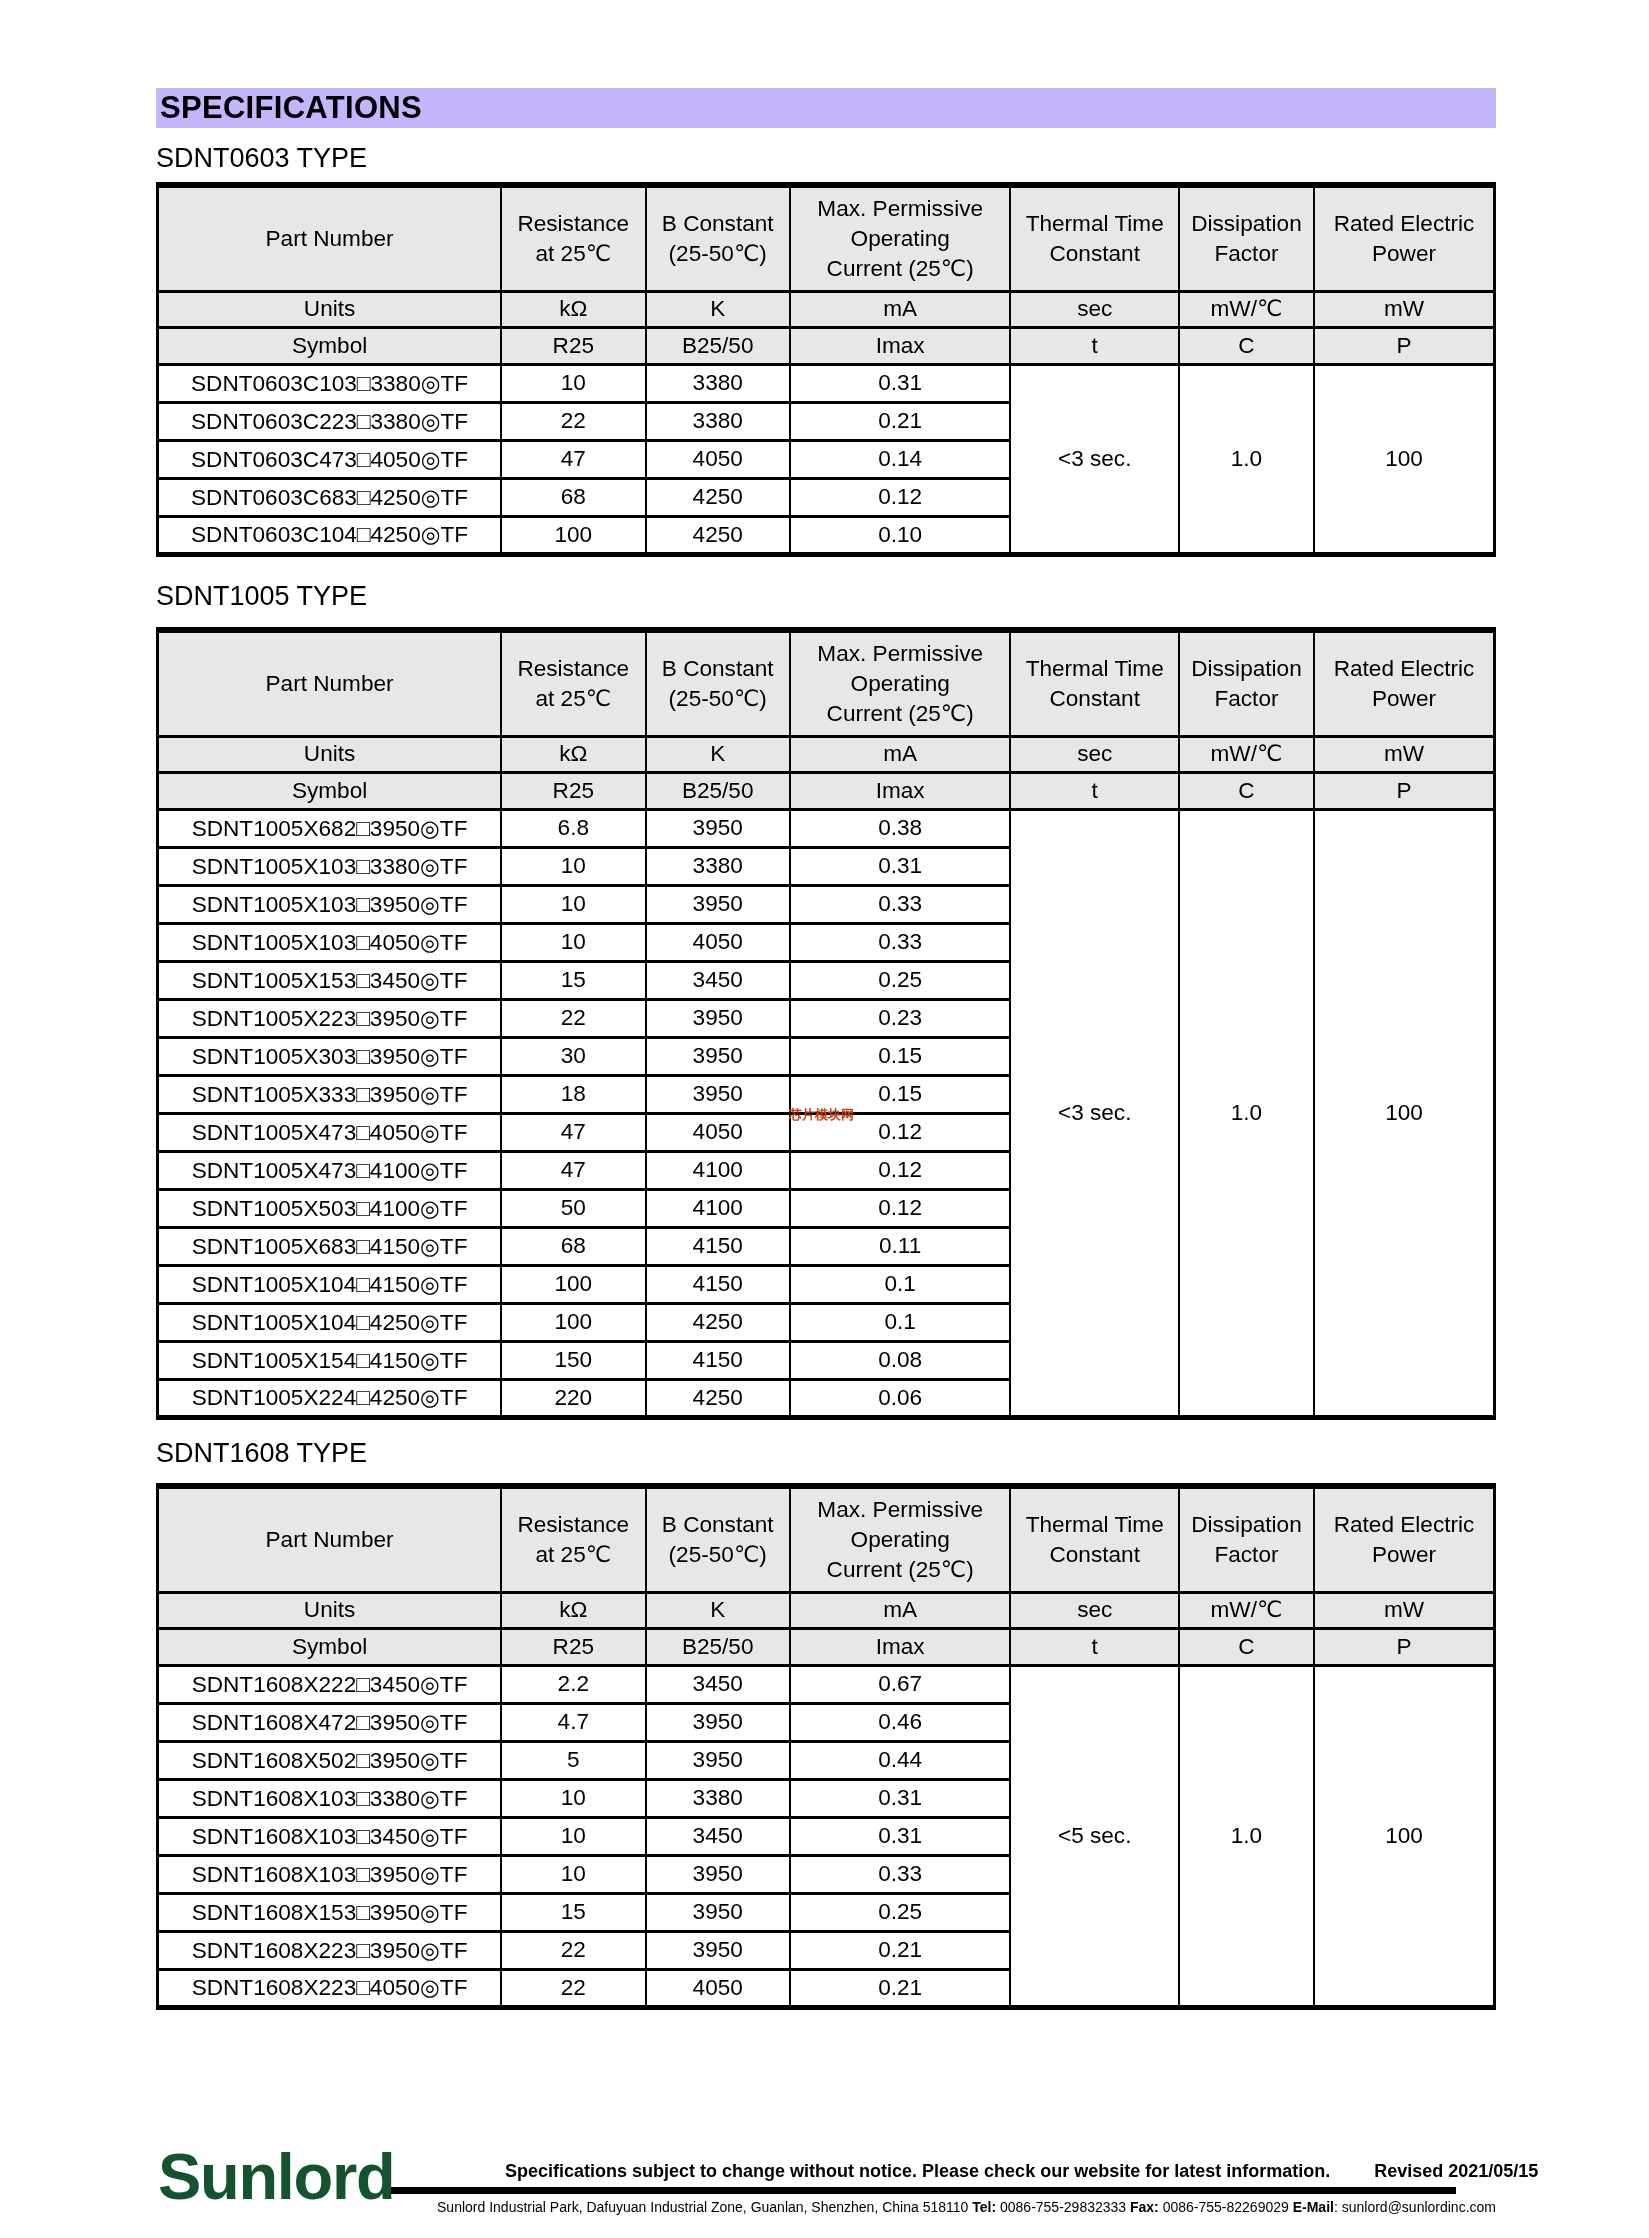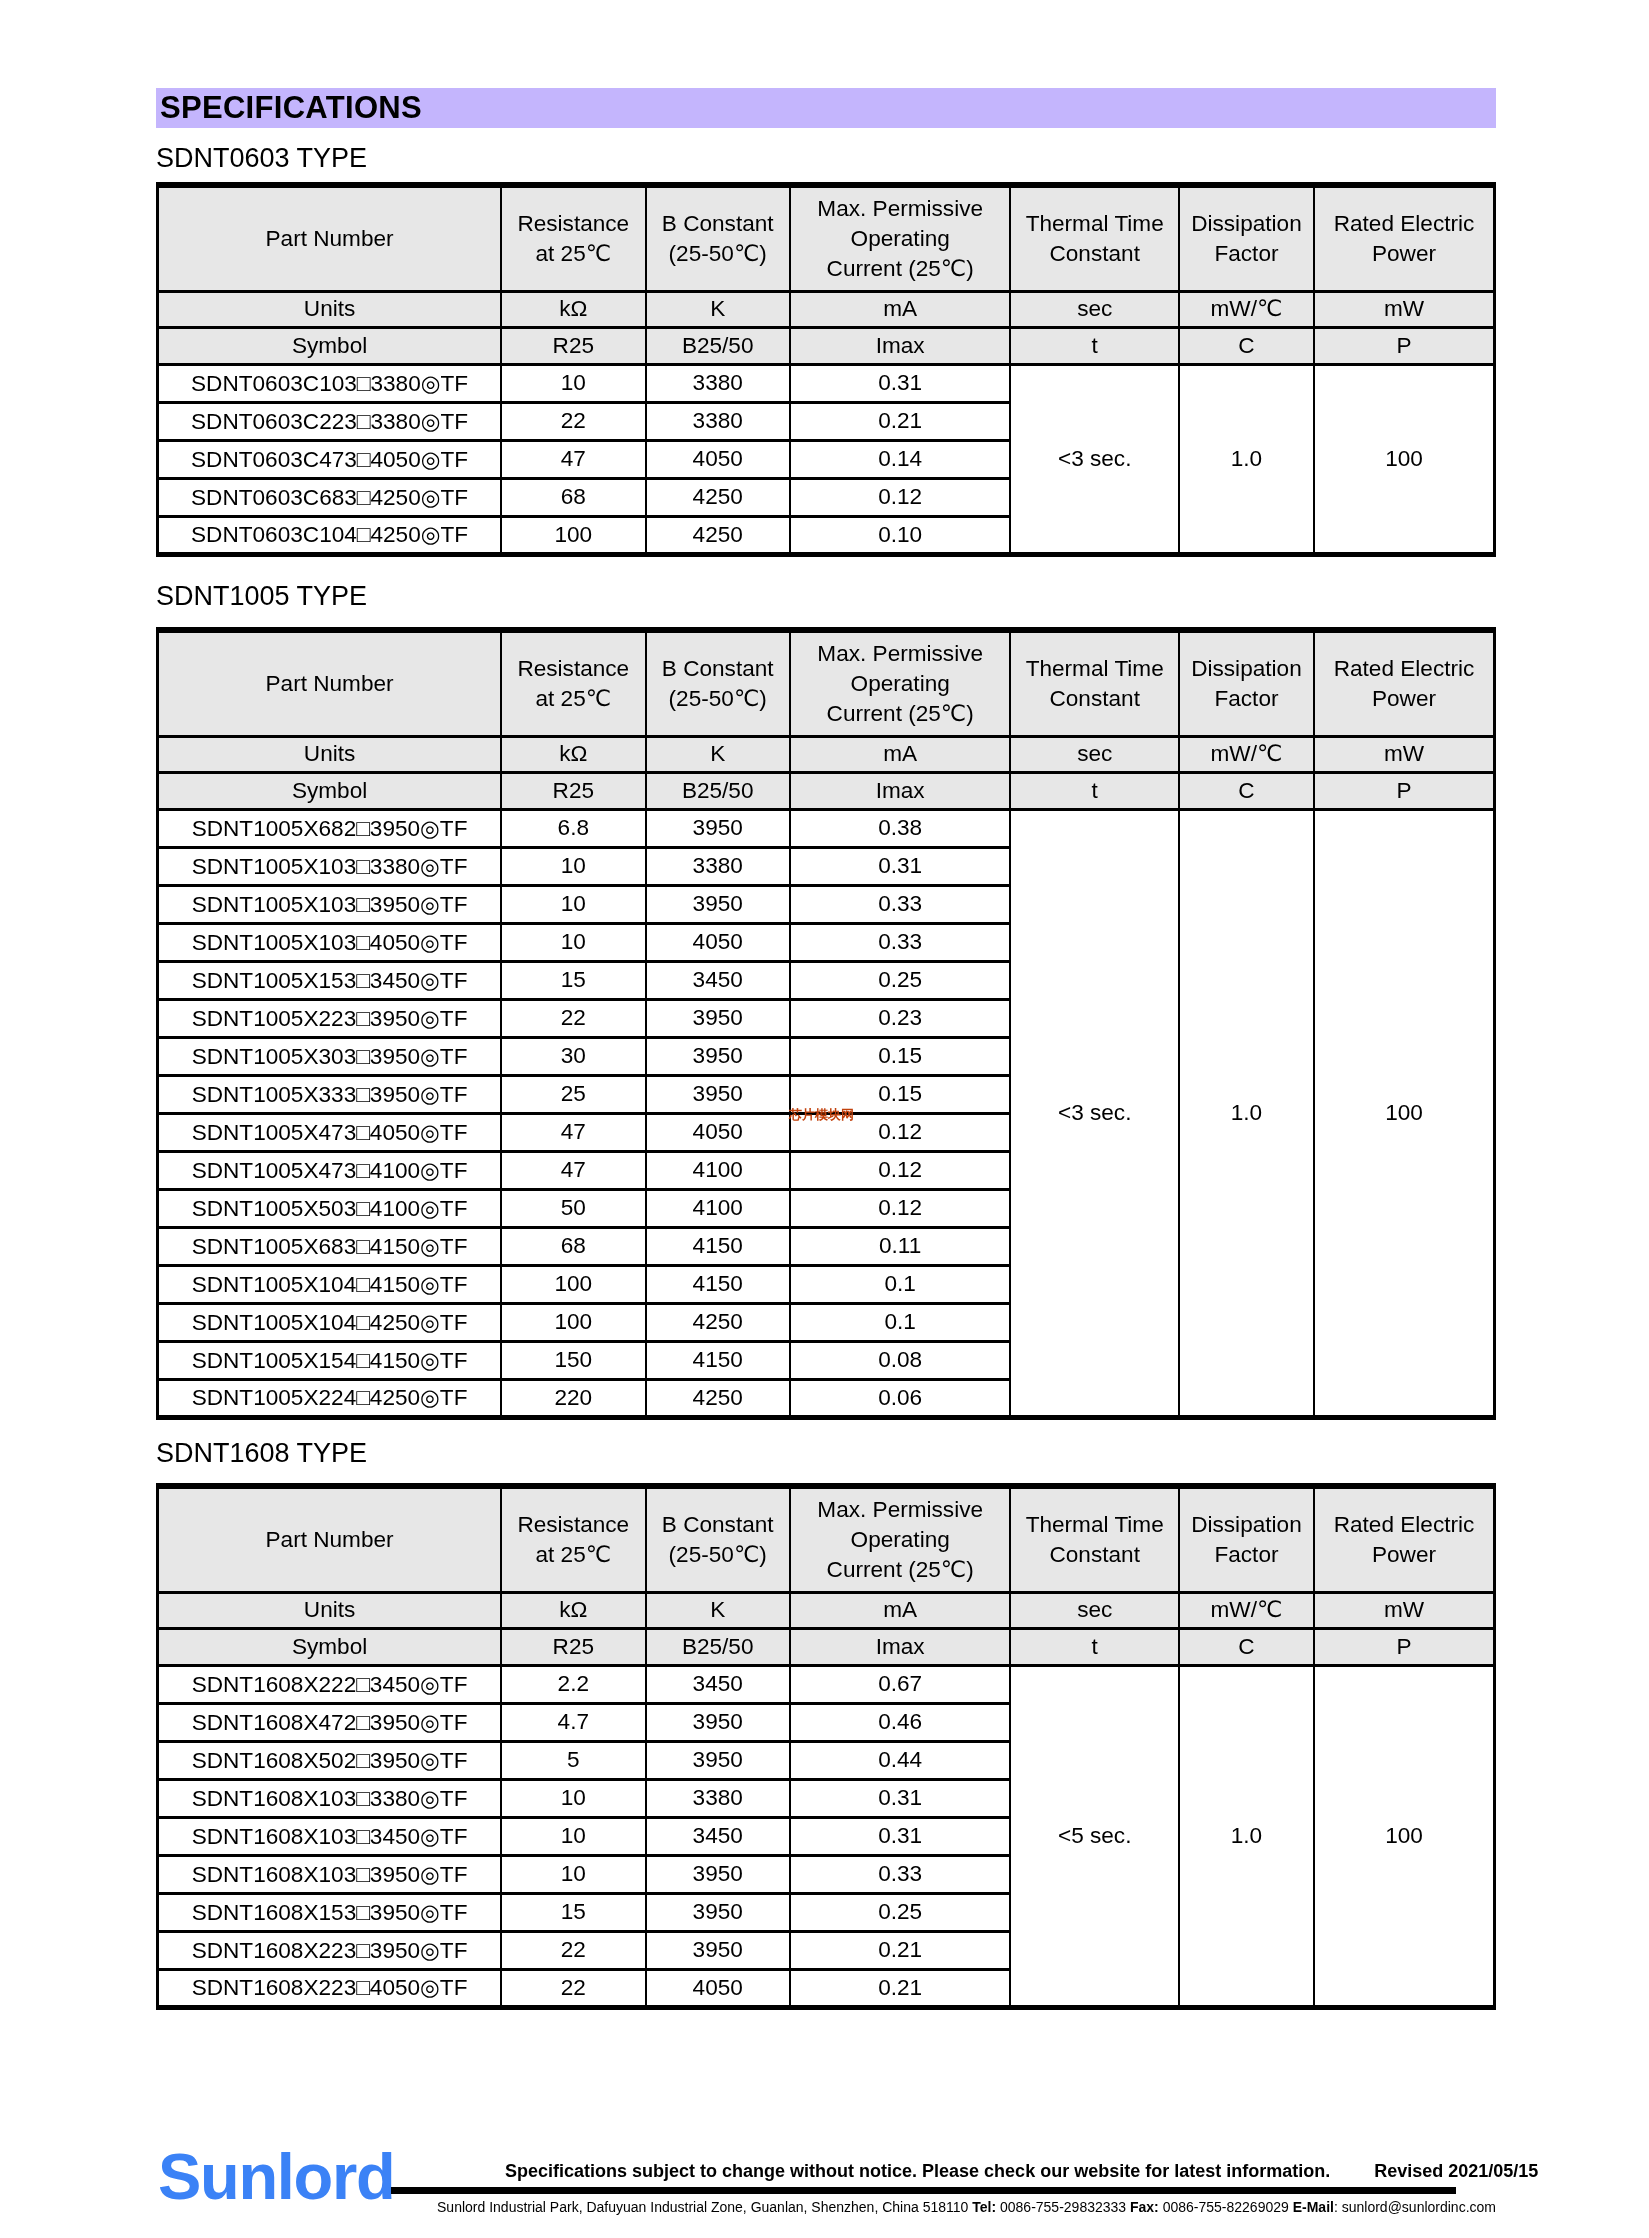--- a/index.html
+++ b/index.html
@@ -226,21 +226,21 @@
         <td>0.23</td>
       </tr>
       <tr>
         <td>SDNT1005X303□3950◎TF</td>
         <td>30</td>
         <td>3950</td>
         <td>0.15</td>
       </tr>
       <tr>
         <td>SDNT1005X333□3950◎TF</td>
-        <td>25</td>
+        <td>18</td>
         <td>3950</td>
         <td>0.15</td>
       </tr>
       <tr>
         <td>SDNT1005X473□4050◎TF</td>
         <td>47</td>
         <td>4050</td>
         <td>0.12</td>
       </tr>
       <tr>
@@ -392,21 +392,21 @@
       </tr>
       <tr>
         <td>SDNT1608X223□4050◎TF</td>
         <td>22</td>
         <td>4050</td>
         <td>0.21</td>
       </tr>
     </tbody>
   </table>
 
-  <div class="logo" style="color:#3b82f6;">Sunlord</div>
+  <div class="logo" style="color:#14532d;">Sunlord</div>
   <div class="notice">
     <span>Specifications subject to change without notice. Please check our website for latest information.</span>
     <span>Revised 2021/05/15</span>
   </div>
   <div class="rule"></div>
   <div class="address"><span>Sunlord Industrial Park, Dafuyuan Industrial Zone, Guanlan, Shenzhen, China 518110 </span><span class="b">Tel:</span><span> 0086-755-29832333 </span><span class="b">Fax:</span><span> 0086-755-82269029 </span><span class="b">E-Mail</span><span>: sunlord@sunlordinc.com</span></div>
 
 </div>
 
 

